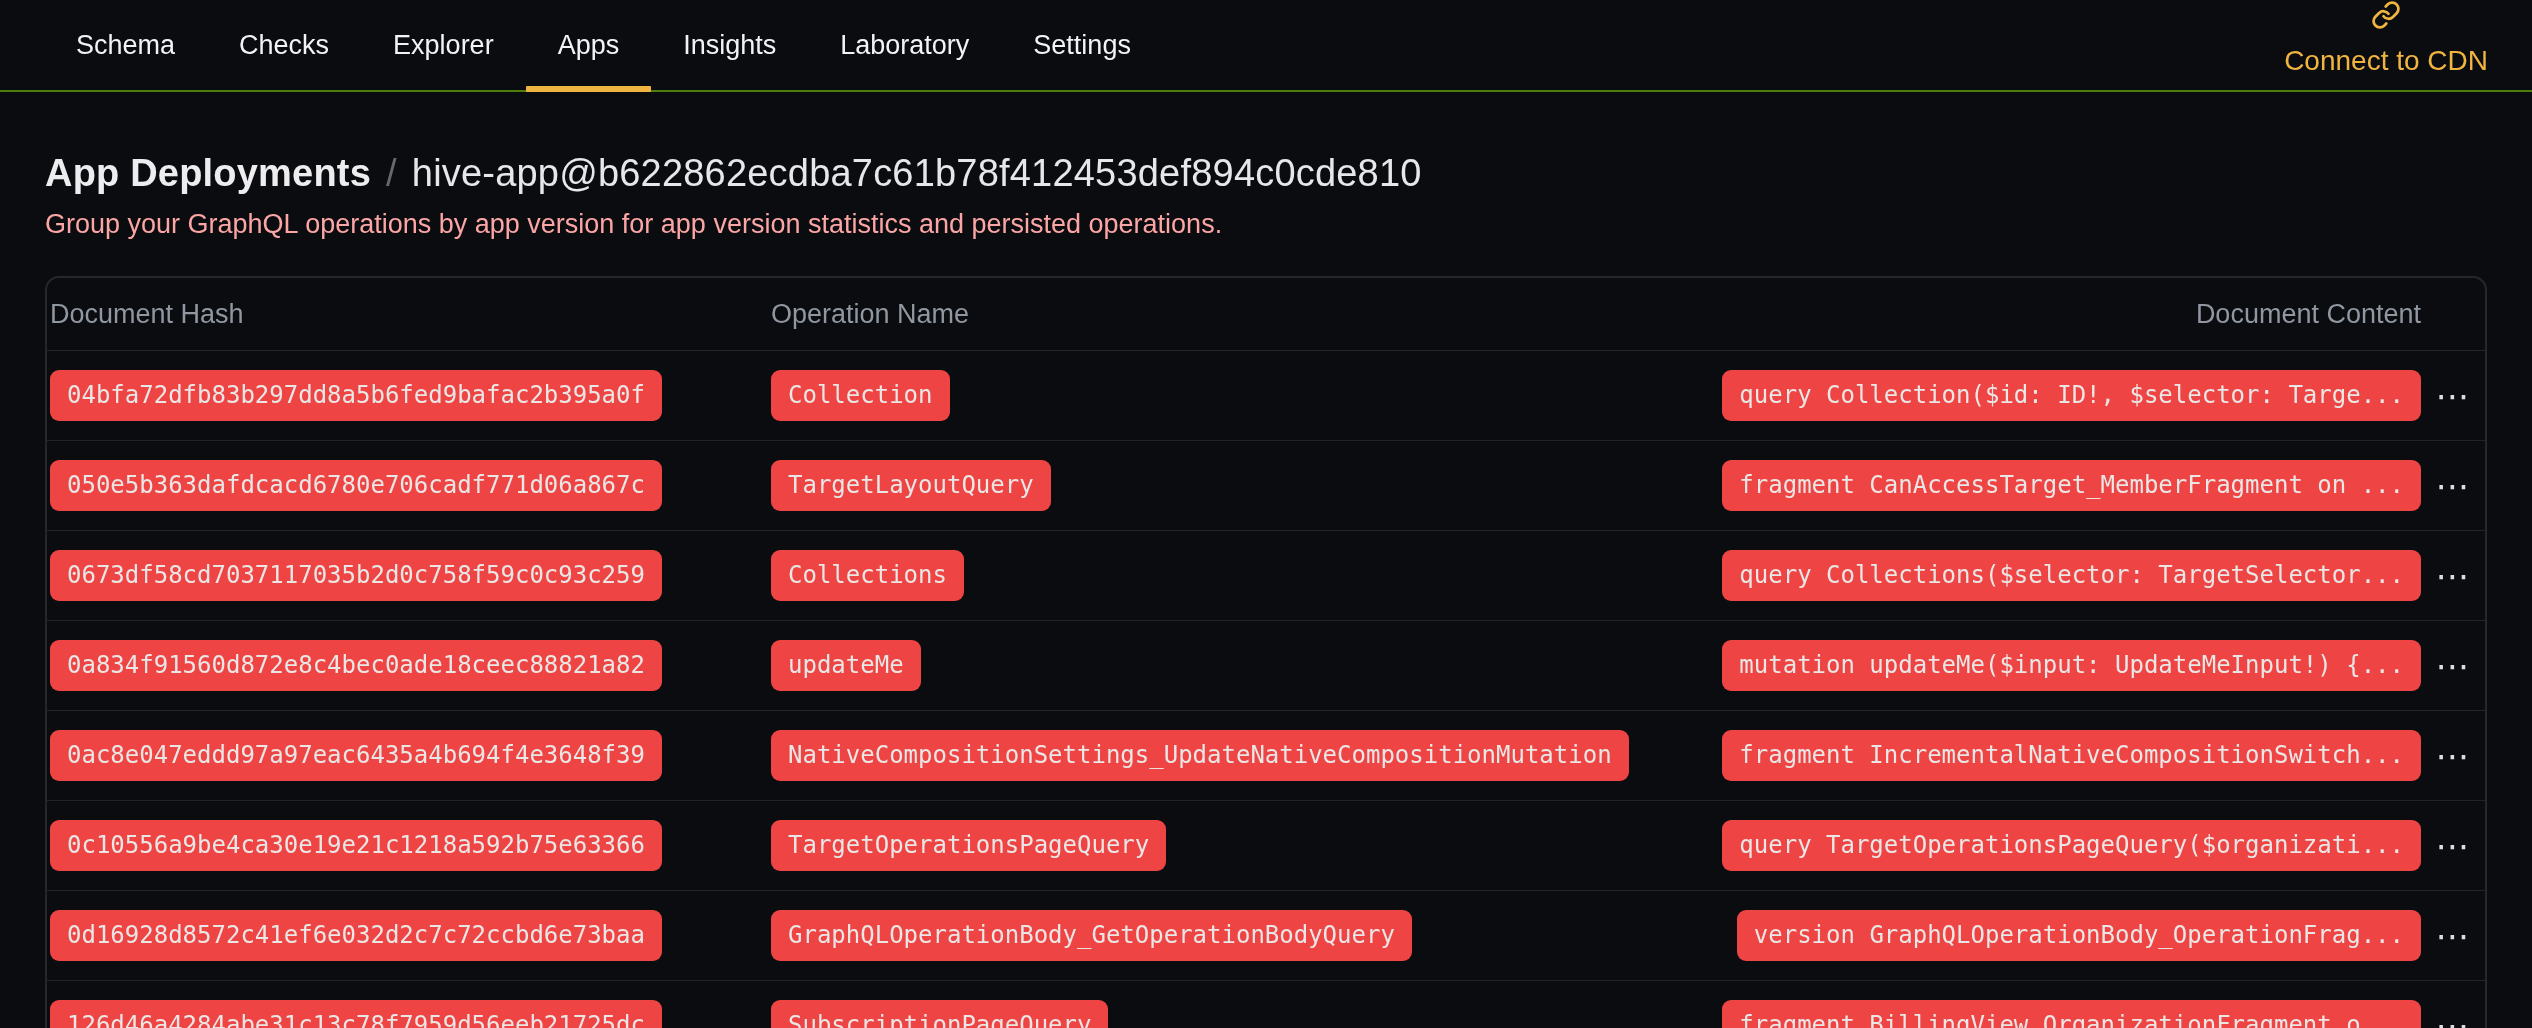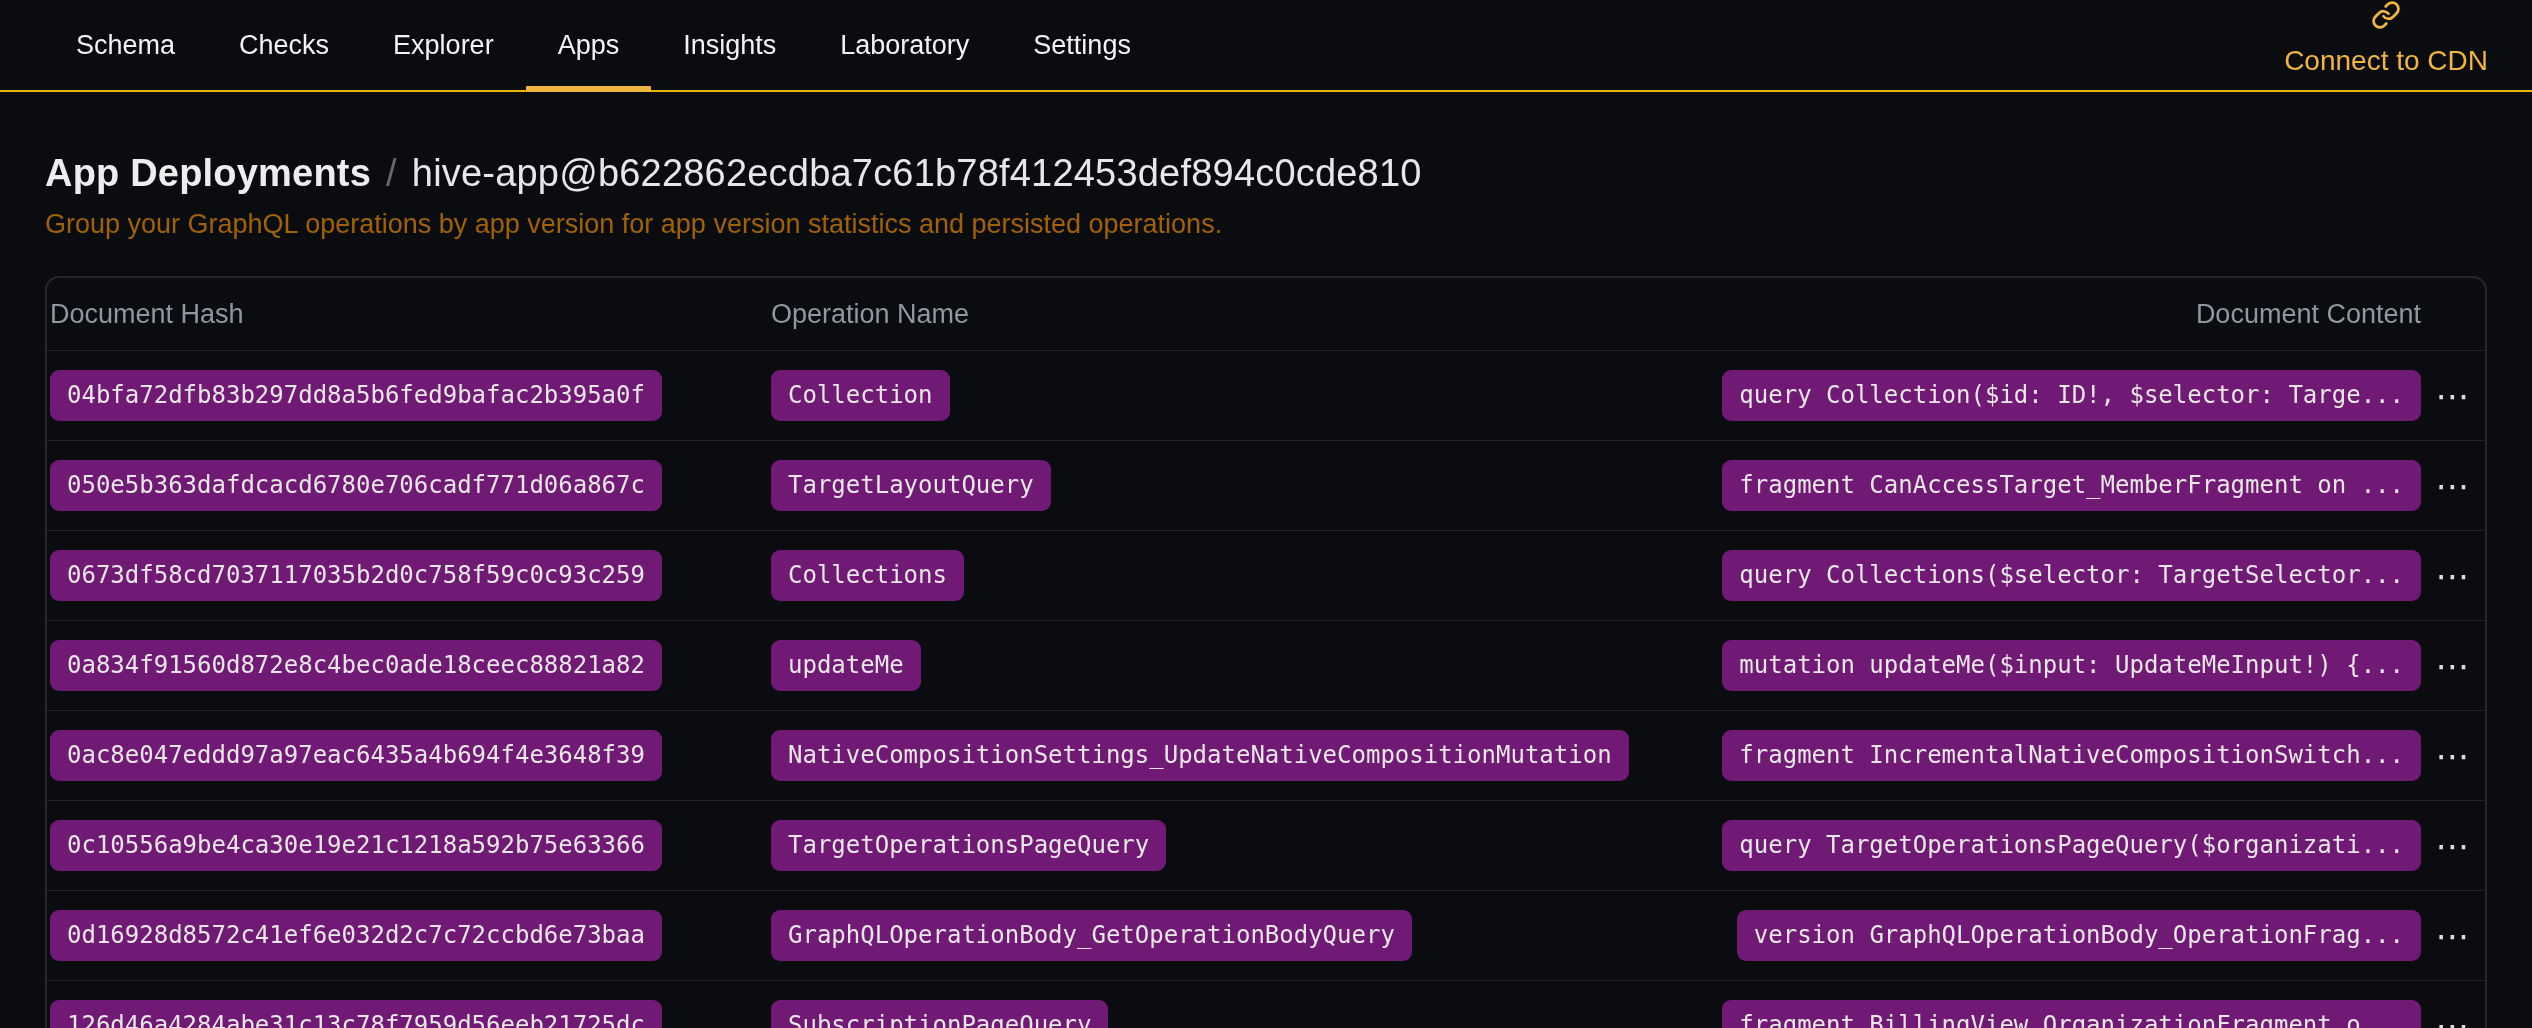--- a/index.html
+++ b/index.html
@@ -6,21 +6,21 @@
   * { box-sizing:border-box; margin:0; padding:0; }
   html,body { background:#0a0c10; }
   body {
     width:2532px; height:1028px; overflow:hidden; position:relative;
     font-family:"Liberation Sans", sans-serif; color:#f5f6f7;
   }
 
   
   nav {
     height:92px; padding:0 44px; display:flex; align-items:stretch;
-    border-bottom:2px solid #eab308; background:#0a0c10;
+    border-bottom:2px solid #4d7c0f; background:#0a0c10;
   }
   #nav-tabs { display:flex; align-items:stretch; }
   .nav-tab {
     position:relative; display:flex; align-items:center;
     padding:0 32px; font-size:27px; color:#f2f3f5; cursor:pointer; white-space:nowrap;
   }
   .nav-tab.active::after {
     content:""; position:absolute; left:0; right:0; bottom:-2px; height:6px;
     background:var(--accent); border-radius:1px;
   }
@@ -31,36 +31,36 @@
   .cdn svg { display:block; }
 
   
   main { padding:0 45px; }
   h1 {
     margin-top:60px; font-size:38px; font-weight:700; color:#ededef;
     letter-spacing:0.2px; white-space:nowrap;
   }
   .crumb-sep { color:#66686d; font-weight:400; margin:0 15px; }
   .crumb-current { font-weight:500; color:#e6e7ea; }
-  .subtitle { margin-top:14px; font-size:27px; color:#a16207; }
+  .subtitle { margin-top:14px; font-size:27px; color:#fca5a5; }
 
   
   .table-card {
     margin-top:36px; height:796px;
     border:2px solid #26262b; border-radius:14px;
   }
   .thead, .trow {
     display:grid; grid-template-columns:721px 1fr auto 64px;
     align-items:center; padding-left:3px;
   }
   .thead { height:72px; color:#9097a0; font-size:27px; }
   .thead .col-content { text-align:center; }
   .trow { height:90px; border-top:1px solid #222227; }
   .chip {
-    display:inline-flex; background:#701a75; color:#e9e7e5;
+    display:inline-flex; background:#ef4444; color:#e9e7e5;
     border-radius:9px; padding:9px 17px;
     font-family:"DejaVu Sans Mono", monospace; font-size:24px; line-height:33px;
     white-space:pre;
   }
   .more {
     background:none; border:none; color:#dddde0; cursor:pointer;
     font-size:34px; line-height:20px; letter-spacing:1px;
     font-family:"DejaVu Sans", sans-serif; padding:6px 4px;
   }
   .more-cell { text-align:center; }

